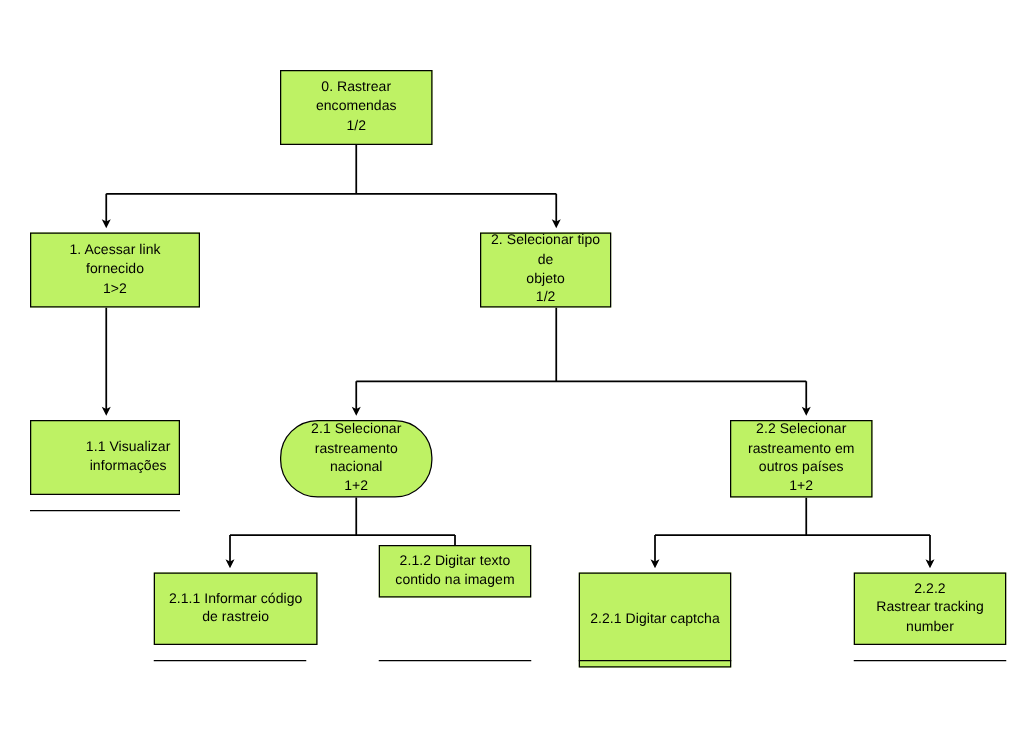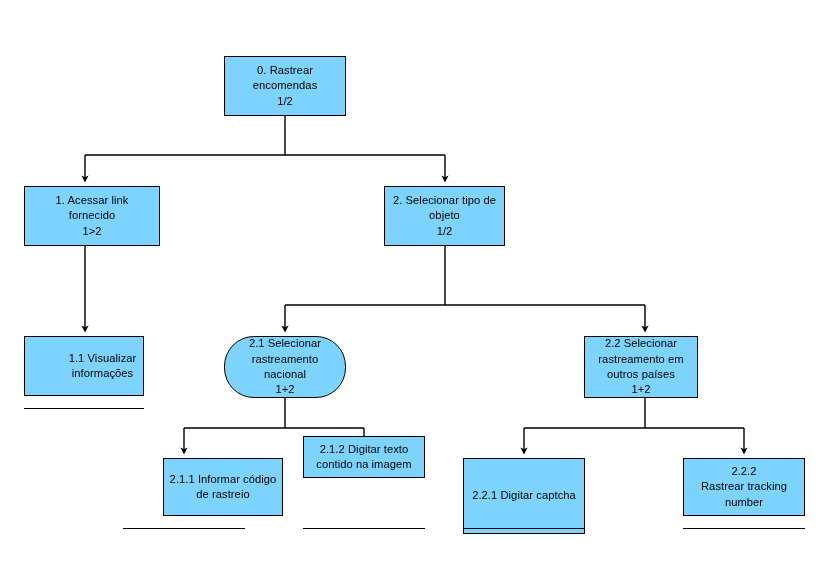--- a/index.html
+++ b/index.html
@@ -24,21 +24,21 @@
     position: absolute;
     top: 0;
     left: 0;
     width: 827px;
     height: 583px;
   }
   .node {
     position: absolute;
     box-sizing: border-box;
     border: 1.4px solid #000000;
-    background: #7dd3fc;
+    background: #bef264;
     display: flex;
     align-items: center;
     justify-content: center;
     text-align: center;
     font-size: 11.2px;
     line-height: 15.3px;
     letter-spacing: 0.05px;
     color: #000000;
     white-space: pre-line;
     padding: 0 4px;
@@ -95,34 +95,34 @@
       <path d="M744,428 L744,451" stroke="#000000" stroke-width="1.4" fill="none" marker-end="url(#arrowhead)"></path>
     </g>
   </svg>
 
   <div class="node" style="left: 224px; top: 56px; width: 122px; height: 60px;">0. Rastrear
 encomendas
 1/2</div>
   <div class="node" style="left: 24px; top: 186px; width: 136px; height: 60px;">1. Acessar link
 fornecido
 1&gt;2</div>
-  <div class="node" style="left: 384px; top: 186px; width: 121px; height: 60px;">2. Selecionar tipo de
+  <div class="node" style="left: 384px; top: 186px; width: 105px; height: 60px;">2. Selecionar tipo de
 objeto
 1/2</div>
   <div class="node" style="left: 24px; top: 336px; width: 120px; height: 60px; padding-left: 41px;">1.1 Visualizar
 informações</div>
   <div class="node" style="left: 224px; top: 336px; width: 122px; height: 62px; border-radius: 30px;">2.1 Selecionar
 rastreamento
 nacional
 1+2</div>
   <div class="node" style="left: 584px; top: 336px; width: 114px; height: 62px;">2.2 Selecionar
 rastreamento em
 outros países
 1+2</div>
-  <div class="node" style="left: 123px; top: 458px; width: 120px; height: 58px; margin-left: 40px;">2.1.1 Informar código
+  <div class="node" style="left: 123px; top: 458px; width: 131px; height: 58px;">2.1.1 Informar código
 de rastreio</div>
   <div class="node" style="left: 303px; top: 436px; width: 122px; height: 42px;">2.1.2 Digitar texto
 contido na imagem</div>
   <div class="node" style="left: 463px; top: 458px; width: 122px; height: 76px; text-align: right;">2.2.1 Digitar captcha</div>
   <div class="node" style="left: 683px; top: 458px; width: 122px; height: 58px;">2.2.2
 Rastrear tracking
 number</div>
 
   <div class="leaf-rule" style="left: 24px; top: 408px; width: 120px;"></div>
   <div class="leaf-rule" style="left: 123px; top: 528px; width: 122px;"></div>

